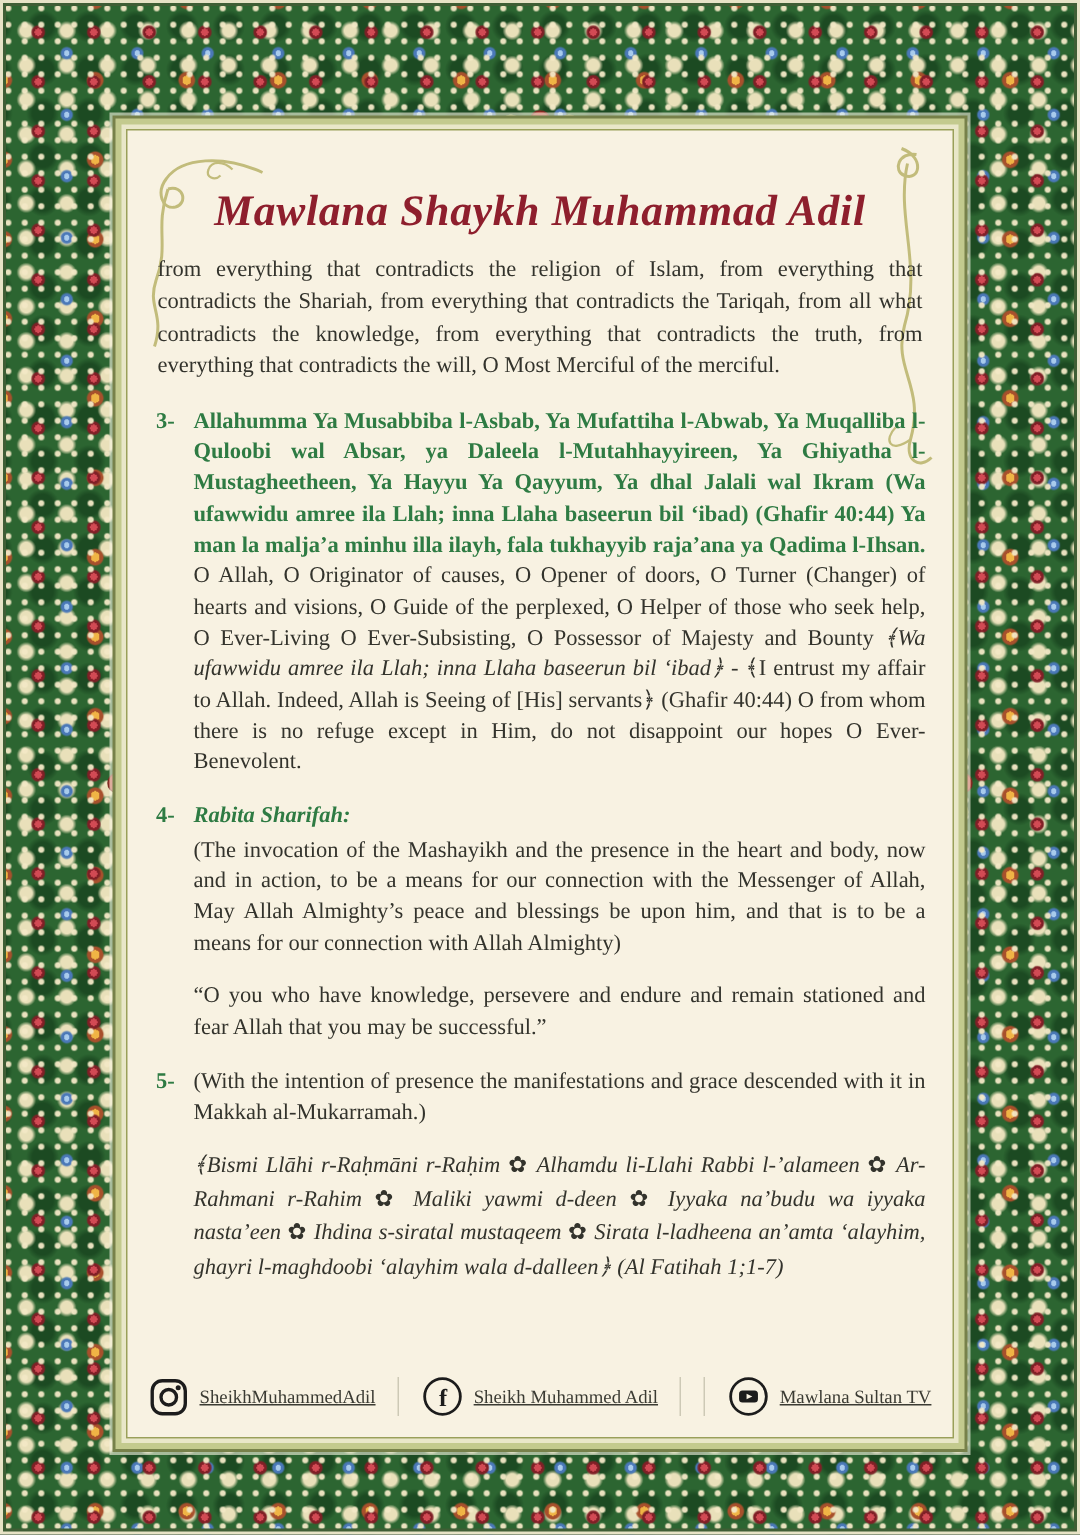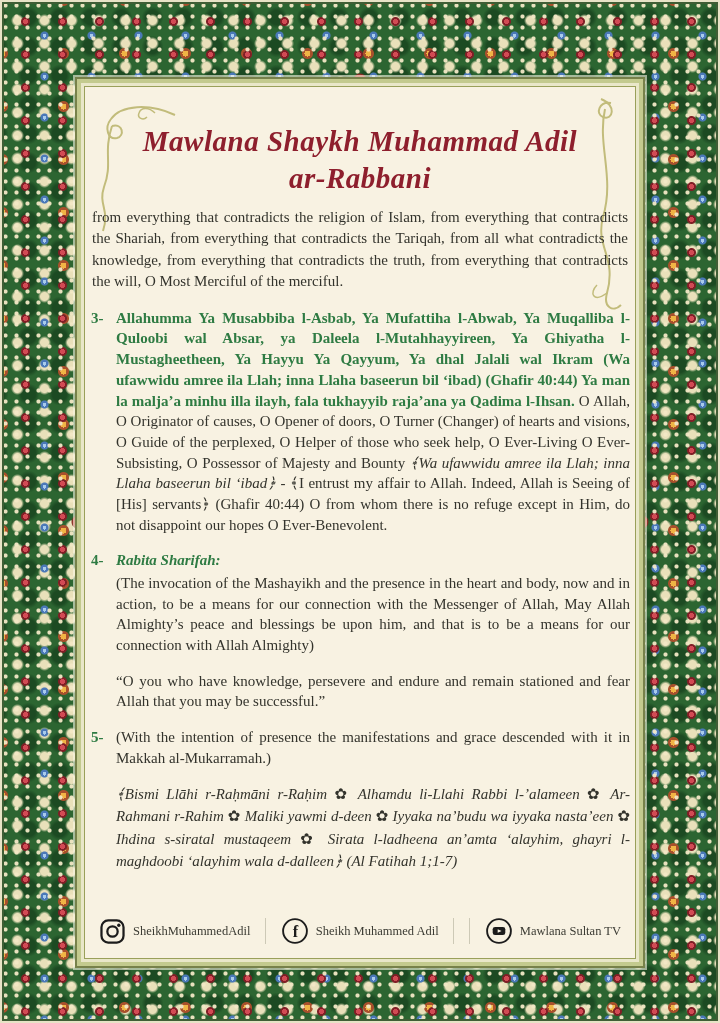--- a/index.html
+++ b/index.html
@@ -36,21 +36,21 @@
   .orn-left{left:77px;top:522px;transform:translate(-50%,-50%) rotate(90deg);}
   .orn-right{left:643px;top:522px;transform:translate(-50%,-50%) rotate(90deg);}
 
   .flourish{position:absolute;pointer-events:none;opacity:.85;}
   .flourish-left{left:6px;top:16px;}
   .flourish-right{right:0px;top:6px;}
 
   
   .content{
     position:absolute;inset:0;
-    padding:0 5px;
+    padding:0 18px;
     font-family:"Liberation Serif","DejaVu Serif","DejaVu Sans",serif;
     color:#33332c;
     font-size:15px;
     text-align:justify;
   }
   .title{
     margin:36px 30px 0;
     text-align:center;
     font-family:"Liberation Serif","DejaVu Serif",serif;
     font-style:italic;
@@ -70,21 +70,21 @@
   .para{margin-top:2px;}
   .verse{font-style:italic;margin-top:13px;line-height:1.45;}
   .quote{margin-top:15px;}
   .fatiha{font-style:italic;margin-top:14px;line-height:1.5;}
 
   
   .footer{
     position:absolute;left:14px;right:14px;bottom:13px;
     display:flex;align-items:center;justify-content:space-between;
     font-family:"Liberation Serif","DejaVu Serif",serif;
-    font-size:12.5px;color:#3b3b33;text-align:left;
+    font-size:12.5px;color:#3b3b33;text-align:left;text-decoration:underline;
   }
   .social{display:flex;align-items:center;gap:7px;white-space:nowrap;}
   .social svg{display:block;}
   .divider{width:1px;height:26px;background:#cdc9b6;}
 </style>
 </head>
 <body>
 
 <div class="page">
 
@@ -127,21 +127,20 @@
         <path d="M18,6 C34,12 30,28 20,24 C12,21 16,8 28,10" stroke="#b9b36a" stroke-width="2" fill="none"></path>
         <path d="M22,16 C14,52 32,84 20,124 C12,154 34,164 24,200 C20,214 30,220 38,212" stroke="#b9b36a" stroke-width="2" fill="none"></path>
         <path d="M24,200 C10,210 6,200 14,192" stroke="#b9b36a" stroke-width="1.5" fill="none"></path>
       </svg>
     </div>
 
     <div class="content">
 
       <div class="title">
         <div>Mawlana Shaykh Muhammad Adil</div>
-        <div>ar-Rabbani</div>
       </div>
 
       <p class="intro">from everything that contradicts the religion of Islam, from everything that contradicts the Shariah, from everything that contradicts the Tariqah, from all what contradicts the knowledge, from everything that contradicts the truth, from everything that contradicts the will, O Most Merciful of the merciful.</p>
 
       <div class="item">
         <span class="num">3-</span>
         <span class="dua">Allahumma Ya Musabbiba l-Asbab, Ya Mufattiha l-Abwab, Ya Muqalliba l-Quloobi wal Absar, ya Daleela l-Mutahhayyireen, Ya Ghiyatha l-Mustagheetheen, Ya Hayyu Ya Qayyum, Ya dhal Jalali wal Ikram (Wa ufawwidu amree ila Llah; inna Llaha baseerun bil ‘ibad) (Ghafir 40:44) Ya man la malja’a minhu illa ilayh, fala tukhayyib raja’ana ya Qadima l-Ihsan. </span><span>O Allah, O Originator of causes, O Opener of doors, O Turner (Changer) of hearts and visions, O Guide of the perplexed, O Helper of those who seek help, O Ever-Living O Ever-Subsisting, O Possessor of Majesty and Bounty </span><span class="iquote">﴾Wa ufawwidu amree ila Llah; inna Llaha baseerun bil ‘ibad﴿</span><span> - ﴾I entrust my affair to Allah. Indeed, Allah is Seeing of [His] servants﴿ (Ghafir 40:44) O from whom there is no refuge except in Him, do not disappoint our hopes O Ever-Benevolent.</span>
       </div>
 
       <div class="item">

